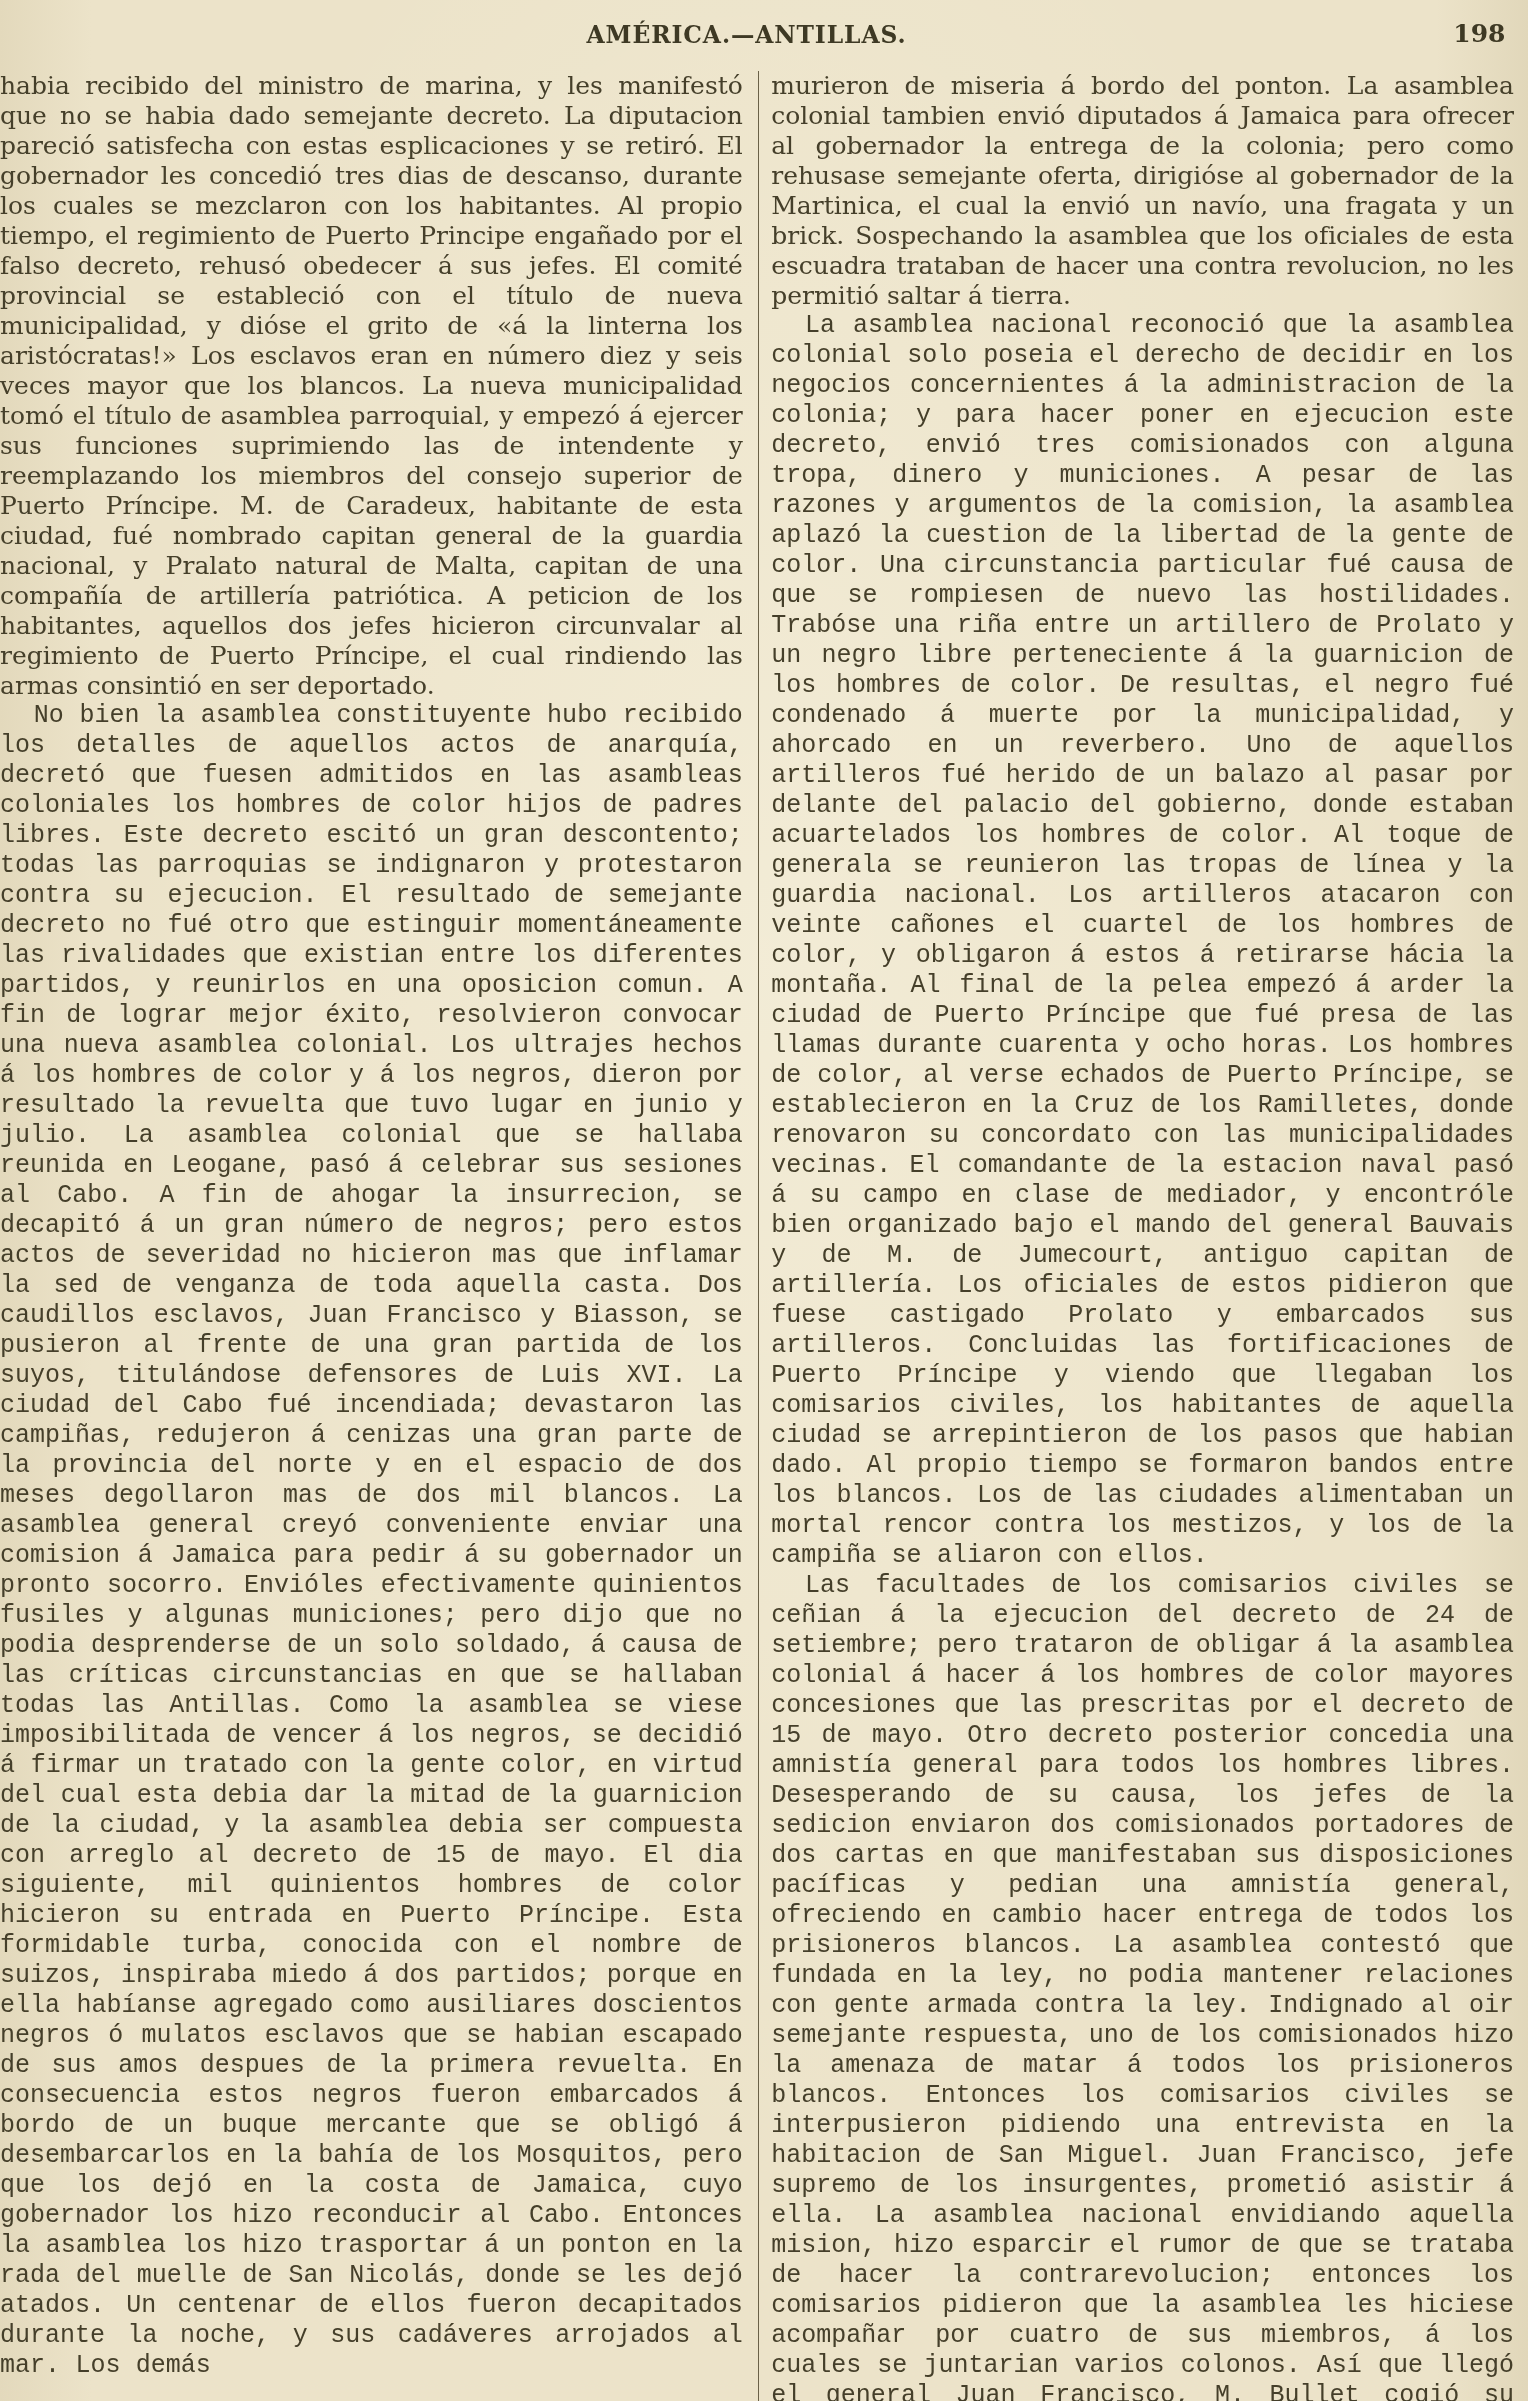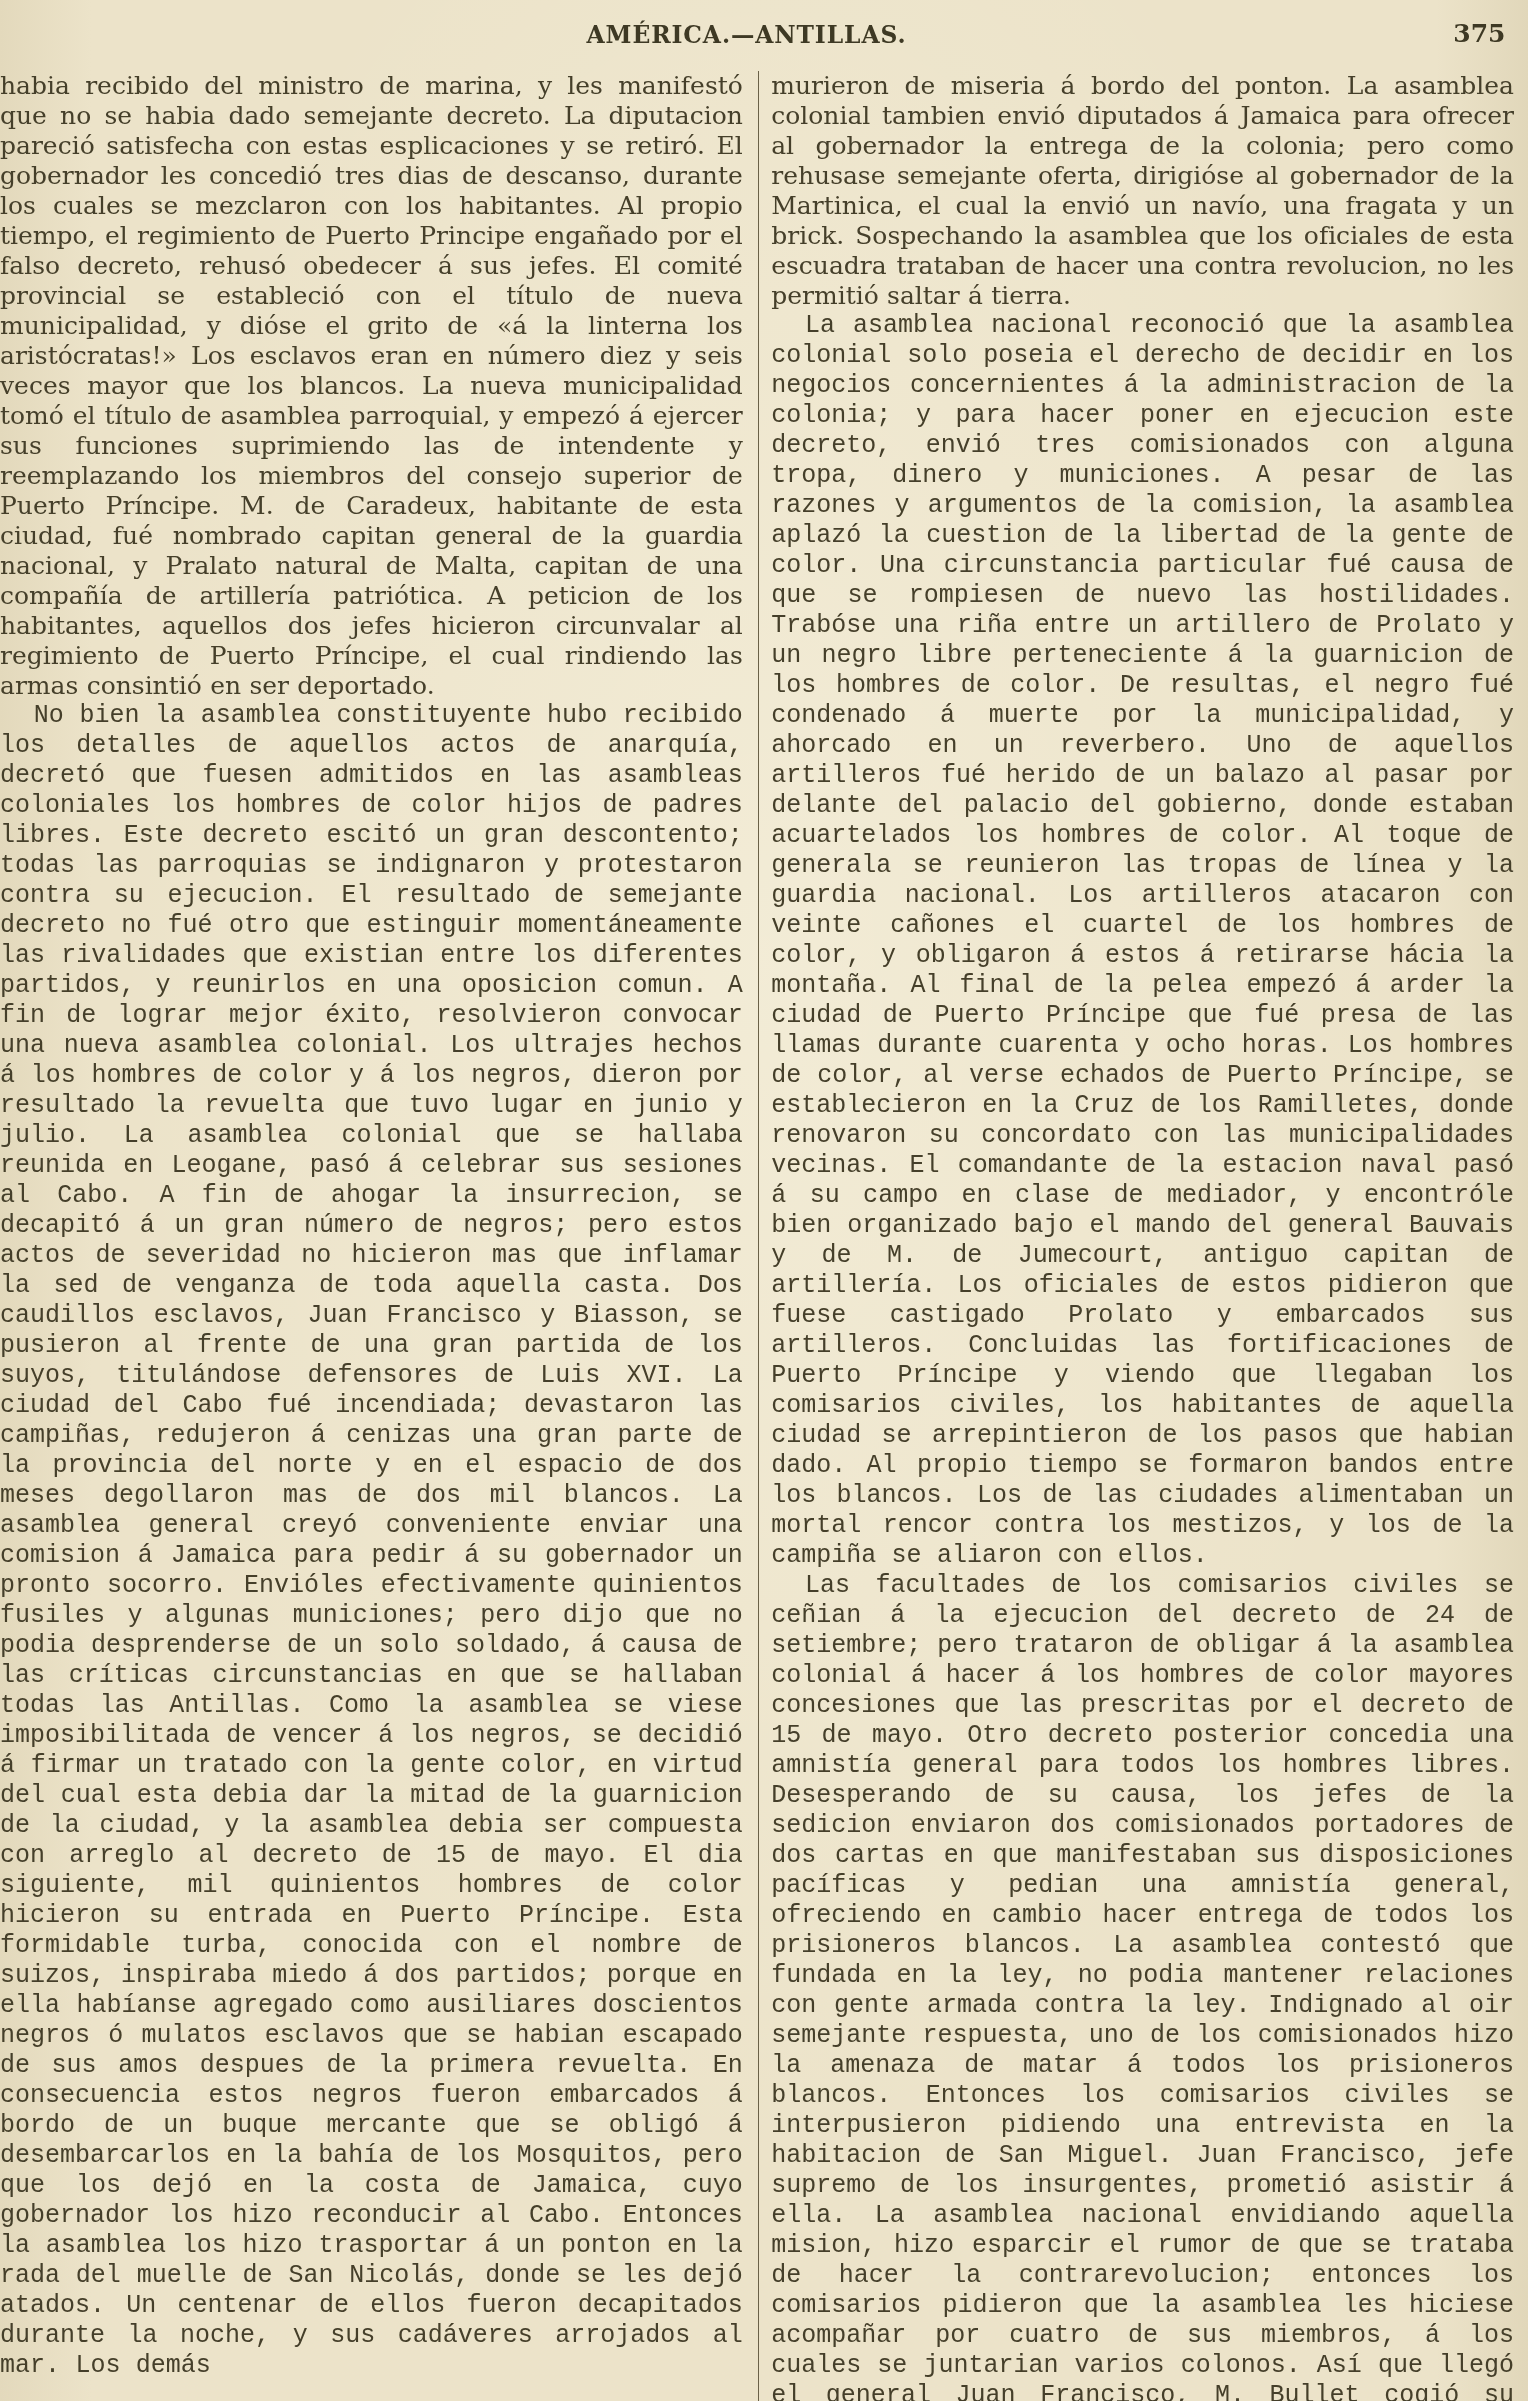--- a/index.html
+++ b/index.html
@@ -71,21 +71,21 @@
     font-family: Liberation Mono, monospace;
   }
 </style>
 </head>
 <body>
 
 <div class="page">
 
   <div class="header">
     <div class="running-title">AMÉRICA.—ANTILLAS.</div>
-    <div class="page-number">375</div>
+    <div class="page-number">198</div>
   </div>
 
   <div class="columns">
 
     <div class="col col-left">
       <p>habia recibido del ministro de marina, y les manifestó que no se habia dado semejante decreto. La diputacion pareció satisfecha con estas esplicaciones y se retiró. El gobernador les concedió tres dias de descanso, durante los cuales se mezclaron con los habitantes. Al propio tiempo, el regimiento de Puerto Principe engañado por el falso decreto, rehusó obedecer á sus jefes. El comité provincial se estableció con el título de nueva municipalidad, y dióse el grito de «á la linterna los aristócratas!» Los esclavos eran en número diez y seis veces mayor que los blancos. La nueva municipalidad tomó el título de asamblea parroquial, y empezó á ejercer sus funciones suprimiendo las de intendente y reemplazando los miembros del consejo superior de Puerto Príncipe. M. de Caradeux, habitante de esta ciudad, fué nombrado capitan general de la guardia nacional, y Pralato natural de Malta, capitan de una compañía de artillería patriótica. A peticion de los habitantes, aquellos dos jefes hicieron circunvalar al regimiento de Puerto Príncipe, el cual rindiendo las armas consintió en ser deportado.</p>
       <p class="indent">No bien la asamblea constituyente hubo recibido los detalles de aquellos actos de anarquía, decretó que fuesen admitidos en las asambleas coloniales los hombres de color hijos de padres libres. Este decreto escitó un gran descontento; todas las parroquias se indignaron y protestaron contra su ejecucion. El resultado de semejante decreto no fué otro que estinguir momentáneamente las rivalidades que existian entre los diferentes partidos, y reunirlos en una oposicion comun. A fin de lograr mejor éxito, resolvieron convocar una nueva asamblea colonial. Los ultrajes hechos á los hombres de color y á los negros, dieron por resultado la revuelta que tuvo lugar en junio y julio. La asamblea colonial que se hallaba reunida en Leogane, pasó á celebrar sus sesiones al Cabo. A fin de ahogar la insurrecion, se decapitó á un gran número de negros; pero estos actos de severidad no hicieron mas que inflamar la sed de venganza de toda aquella casta. Dos caudillos esclavos, Juan Francisco y Biasson, se pusieron al frente de una gran partida de los suyos, titulándose defensores de Luis XVI. La ciudad del Cabo fué incendiada; devastaron las campiñas, redujeron á cenizas una gran parte de la provincia del norte y en el espacio de dos meses degollaron mas de dos mil blancos. La asamblea general creyó conveniente enviar una comision á Jamaica para pedir á su gobernador un pronto socorro. Envióles efectivamente quinientos fusiles y algunas municiones; pero dijo que no podia desprenderse de un solo soldado, á causa de las críticas circunstancias en que se hallaban todas las Antillas. Como la asamblea se viese imposibilitada de vencer á los negros, se decidió á firmar un tratado con la gente color, en virtud del cual esta debia dar la mitad de la guarnicion de la ciudad, y la asamblea debia ser compuesta con arreglo al decreto de 15 de mayo. El dia siguiente, mil quinientos hombres de color hicieron su entrada en Puerto Príncipe. Esta formidable turba, conocida con el nombre de suizos, inspiraba miedo á dos partidos; porque en ella habíanse agregado como ausiliares doscientos negros ó mulatos esclavos que se habian escapado de sus amos despues de la primera revuelta. En consecuencia estos negros fueron embarcados á bordo de un buque mercante que se obligó á desembarcarlos en la bahía de los Mosquitos, pero que los dejó en la costa de Jamaica, cuyo gobernador los hizo reconducir al Cabo. Entonces la asamblea los hizo trasportar á un ponton en la rada del muelle de San Nicolás, donde se les dejó atados. Un centenar de ellos fueron decapitados durante la noche, y sus cadáveres arrojados al mar. Los demás</p>
     </div>
 
     <div class="divider"></div>

